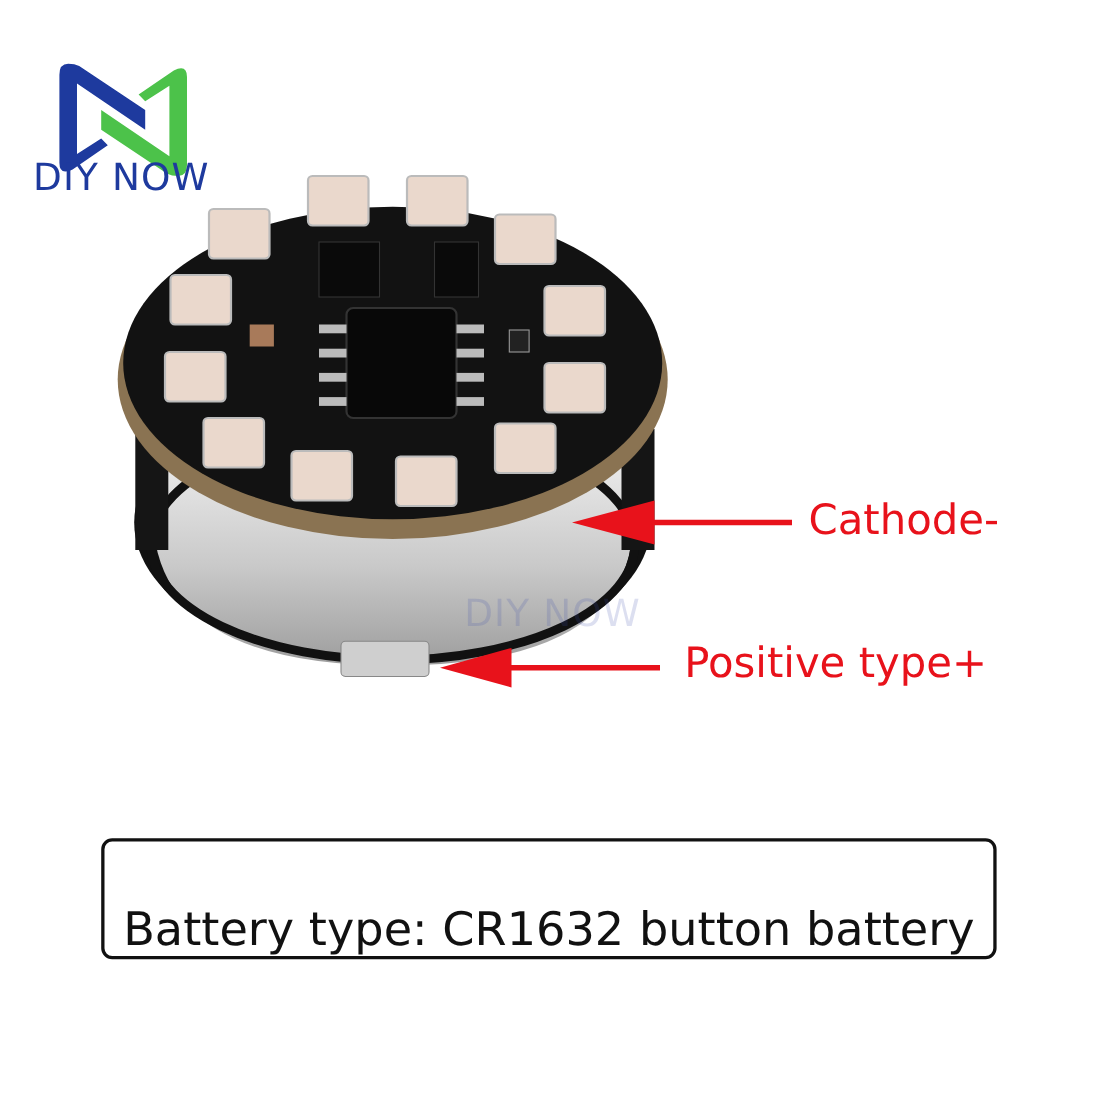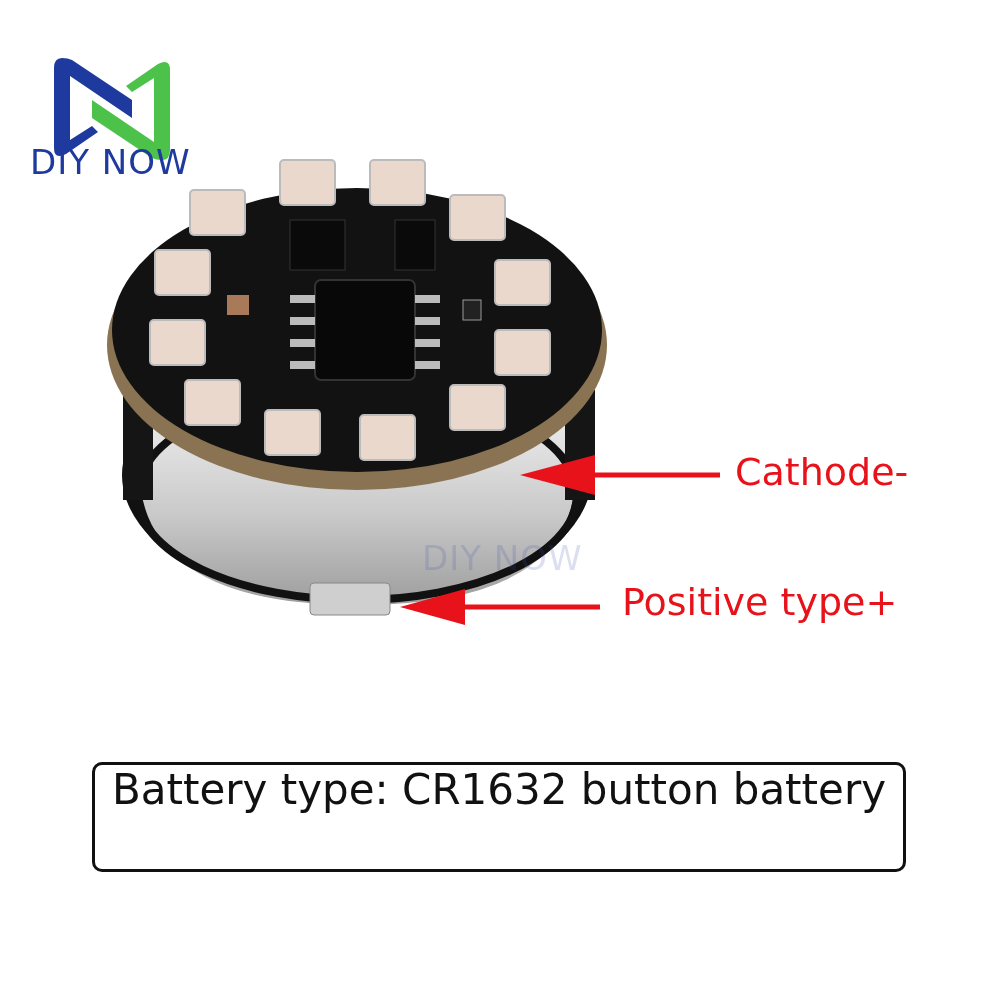--- a/index.html
+++ b/index.html
@@ -4,21 +4,21 @@
 <style>
   html, body { margin:0; padding:0; background:#ffffff; }
   body { width:1000px; height:1000px; position:relative; overflow:hidden; font-family:"Liberation Sans", sans-serif; }
   .logo { position:absolute; left:28px; top:28px; width:170px; height:160px; }
   .logo-text { position:absolute; left:30px; top:142px; font-size:34px; font-weight:400; color:#1e3a9e; letter-spacing:1px; font-family:"DejaVu Sans", sans-serif; }
   .product { position:absolute; left:95px; top:145px; width:520px; height:480px; }
   .label { position:absolute; color:#e8121b; font-family:"DejaVu Sans", sans-serif; font-size:38px; }
   .label-cathode { left:735px; top:450px; }
   .label-positive { left:622px; top:580px; }
   .arrow { position:absolute; }
-  .info-box { position:absolute; left:92px; top:762px; width:814px; height:110px; border:3px solid #111; border-radius:10px; box-sizing:border-box; display:flex; align-items:flex-start; justify-content:center; }
+  .info-box { position:absolute; left:92px; top:762px; width:814px; height:110px; border:3px solid #111; border-radius:10px; box-sizing:border-box; display:flex; align-items:flex-end; justify-content:center; }
   .info-box span { font-family:"DejaVu Sans", sans-serif; font-size:42px; color:#111; }
   .watermark-text { position:absolute; left:422px; top:538px; font-family:"DejaVu Sans", sans-serif; font-size:34px; color:rgba(60,80,170,0.18); letter-spacing:1px; }
 </style>
 </head>
 <body>
 
 <svg class="logo" viewBox="0 0 170 120" width="170" height="120" style="left:40px;top:28px;">
   <path d="M22 10 Q14 10 14 20 L14 100 Q14 112 26 106 L58 84 L52 78 L30 92 L30 28 L92 70 L92 52 L32 12 Q28 10 22 10 Z" fill="#1e3a9e"></path>
   <path d="M122 112 Q130 112 130 102 L130 22 Q130 10 118 16 L86 38 L92 44 L114 30 L114 94 L52 52 L52 70 L112 110 Q116 112 122 112 Z" fill="#4cc24a"></path>
 </svg>

